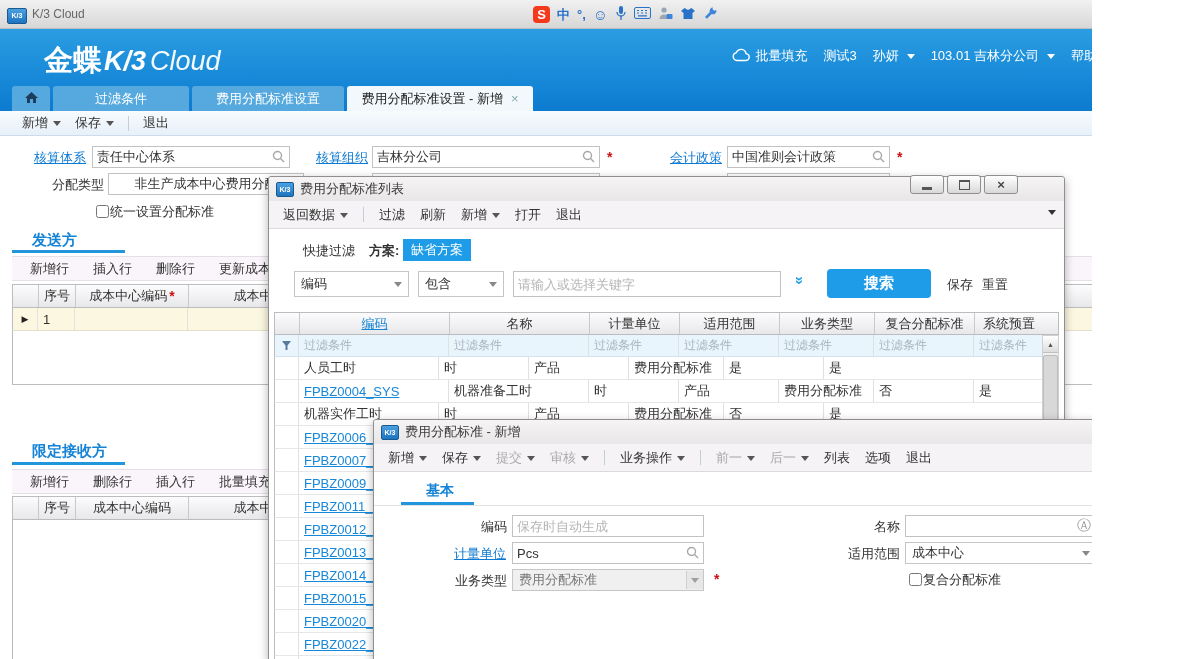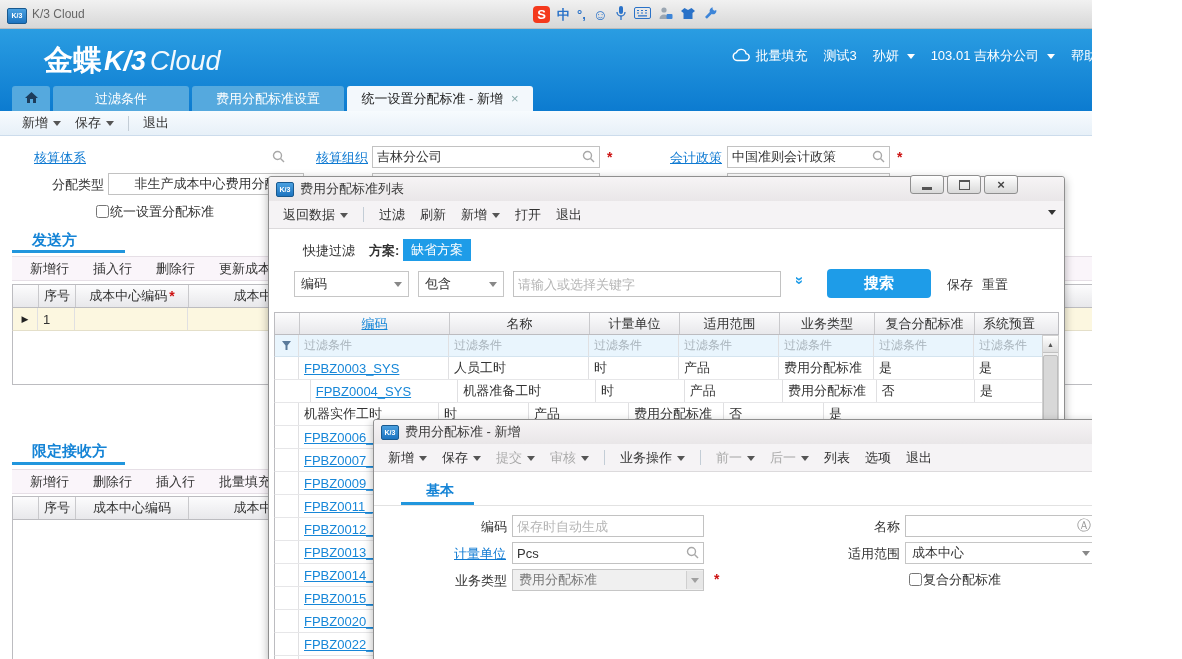--- a/index.html
+++ b/index.html
@@ -132,34 +132,35 @@
               <path d="M7.5 1 14 7h-2v5H9V8H6v4H3V7H1z" fill="#1d3d5c"></path>
             </svg></span>
       </div>
       <div class="tab" style="width:112px;">
           <span>过滤条件</span>
         </div>
       <div class="tab" style="width:128px;">
           <span>费用分配标准设置</span>
         </div>
       <div class="tab active" style="width:162px;">
-          <span>统一设置分配标准 - 新增</span>
+          <span>费用分配标准设置 - 新增</span>
           <span class="x">×</span>
         </div>
     </div>
   </div>
 
   <div class="abs mtoolbar">
     <span class="tbi"><span>新增</span><span class="caret"></span></span>
     <span class="tbi"><span>保存</span><span class="caret"></span></span>
     <span class="vsep"></span>
     <span class="tbi"><span>退出</span></span>
   </div>
 
   <span class="abs lbl lbl-link" style="left:34px;top:149px;">核算体系</span>
+  <input class="abs inp" style="left: 92px; top: 146px; width: 198px;" value="责任中心体系">
   <span class="abs" style="left:272px;top:150px;"><svg width="13" height="13" viewBox="0 0 13 13">
         <circle cx="5.5" cy="5.5" r="4" fill="none" stroke="#a8a8a8" stroke-width="1.4"></circle>
         <line x1="8.5" y1="8.5" x2="12" y2="12" stroke="#a8a8a8" stroke-width="1.4"></line>
       </svg></span>
 
   <span class="abs lbl lbl-link" style="left:316px;top:149px;">核算组织</span>
   <input class="abs inp" style="left: 372px; top: 146px; width: 228px;" value="吉林分公司">
   <span class="abs" style="left:582px;top:150px;"><svg width="13" height="13" viewBox="0 0 13 13">
         <circle cx="5.5" cy="5.5" r="4" fill="none" stroke="#a8a8a8" stroke-width="1.4"></circle>
         <line x1="8.5" y1="8.5" x2="12" y2="12" stroke="#a8a8a8" stroke-width="1.4"></line>
@@ -294,29 +295,28 @@
       <div class="td filtercell" style="width:140px;">过滤条件</div>
       <div class="td filtercell" style="width:90px;">过滤条件</div>
       <div class="td filtercell" style="width:100px;">过滤条件</div>
       <div class="td filtercell" style="width:95px;">过滤条件</div>
       <div class="td filtercell" style="width:100px;">过滤条件</div>
       <div class="td filtercell" style="width:68px;border-right:none;">过滤条件</div>
     </div>
 
     <div class="abs trow" style="left:5px;top:180px;width:768px;height:23px;border-left:1px solid #bcbcc0;border-bottom:1px solid #e6e6e8;">
       <div class="td" style="width:24px;"></div>
-      <div class="td codelink" style="width:150px;">FPBZ0003_SYS</div>
       <div class="td" style="width:140px;">人员工时</div>
       <div class="td" style="width:90px;">时</div>
       <div class="td" style="width:100px;">产品</div>
       <div class="td" style="width:95px;">费用分配标准</div>
       <div class="td" style="width:100px;">是</div>
       <div class="td" style="width:68px;border-right:none;">是</div>
     </div>
-    <div class="abs trow" style="left:5px;top:203px;width:768px;height:23px;border-left:1px solid #bcbcc0;border-bottom:1px solid #e6e6e8;padding-left:12px;">
+    <div class="abs trow" style="left:5px;top:203px;width:768px;height:23px;border-left:1px solid #bcbcc0;border-bottom:1px solid #e6e6e8;">
       <div class="td" style="width:24px;"></div>
       <div class="td codelink" style="width:150px;">FPBZ0004_SYS</div>
       <div class="td" style="width:140px;">机器准备工时</div>
       <div class="td" style="width:90px;">时</div>
       <div class="td" style="width:100px;">产品</div>
       <div class="td" style="width:95px;">费用分配标准</div>
       <div class="td" style="width:100px;">否</div>
       <div class="td" style="width:68px;border-right:none;">是</div>
     </div>
     <div class="abs trow" style="left:5px;top:226px;width:768px;height:23px;border-left:1px solid #bcbcc0;border-bottom:1px solid #e6e6e8;">

